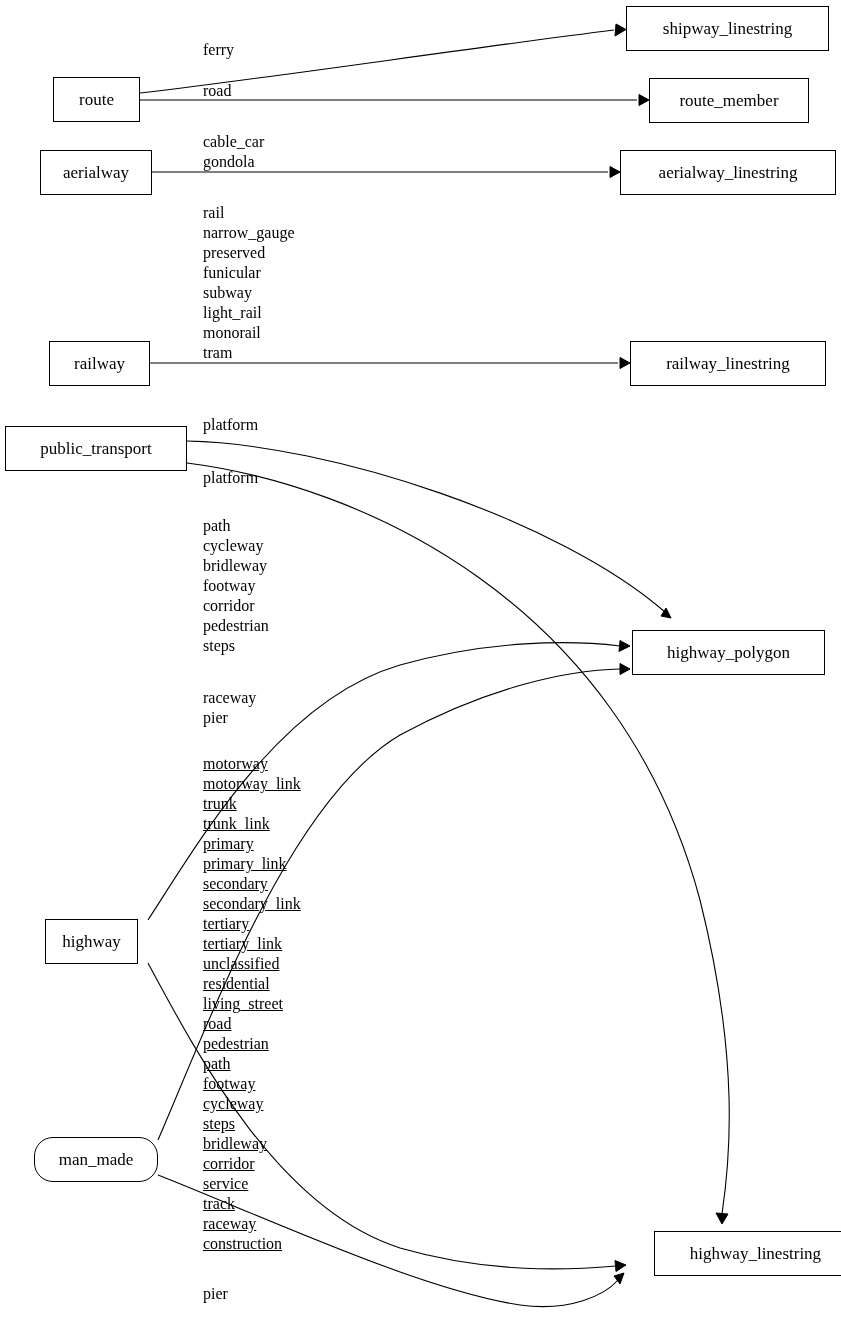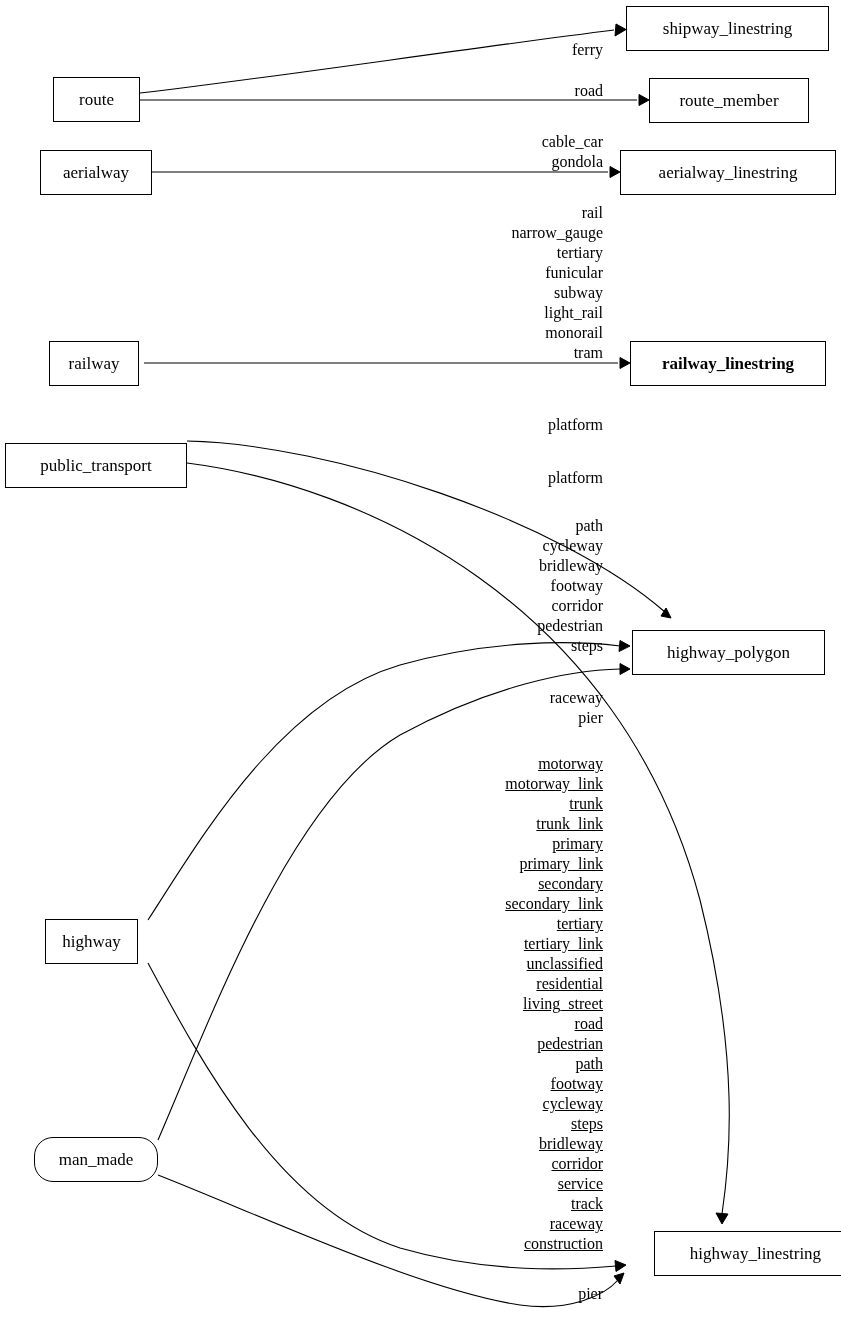--- a/index.html
+++ b/index.html
@@ -27,21 +27,21 @@
     align-items: center;
     justify-content: center;
     white-space: nowrap;
     z-index: 3;
   }
   .edge-label {
     position: absolute;
     font-family: "Liberation Serif", serif;
     font-size: 16px;
     color: #000000;
-    text-align: right;
+    text-align: left;
     white-space: pre;
     line-height: 20px;
     z-index: 2;
   }
   svg.edges {
     position: absolute;
     left: 0;
     top: 0;
     width: 841px;
     height: 1324px;
@@ -106,21 +106,21 @@
     </g>
   </svg>
 
   <div id="labels">
       <div class="edge-label" style="left: 203px; top: 40px; width: 400px;">ferry</div>
       <div class="edge-label" style="left: 203px; top: 81px; width: 400px;">road</div>
       <div class="edge-label" style="left: 203px; top: 132px; width: 400px;">cable_car
 gondola</div>
       <div class="edge-label" style="left: 203px; top: 203px; width: 400px;">rail
 narrow_gauge
-tertiary
+preserved
 funicular
 subway
 light_rail
 monorail
 tram</div>
       <div class="edge-label" style="left: 203px; top: 415px; width: 400px;">platform</div>
       <div class="edge-label" style="left: 203px; top: 468px; width: 400px;">platform</div>
       <div class="edge-label" style="left: 203px; top: 516px; width: 400px;">path
 cycleway
 bridleway
@@ -156,21 +156,21 @@
 raceway
 construction</div>
       <div class="edge-label" style="left: 203px; top: 1284px; width: 400px;">pier</div>
     </div>
   <div id="nodes">
       <div class="node" style="left: 53px; top: 77px; width: 87px; height: 45px;">route</div>
       <div class="node" style="left: 626px; top: 6px; width: 203px; height: 45px;">shipway_linestring</div>
       <div class="node" style="left: 649px; top: 78px; width: 160px; height: 45px;">route_member</div>
       <div class="node" style="left: 40px; top: 150px; width: 112px; height: 45px;">aerialway</div>
       <div class="node" style="left: 620px; top: 150px; width: 216px; height: 45px;">aerialway_linestring</div>
-      <div class="node" style="left: 49px; top: 341px; width: 90px; height: 45px;">railway</div>
-      <div class="node" style="left: 630px; top: 341px; width: 196px; height: 45px; font-weight: bold;">railway_linestring</div>
-      <div class="node" style="left: 5px; top: 443px; width: 182px; height: 45px;">public_transport</div>
+      <div class="node" style="left: 49px; top: 341px; width: 101px; height: 45px;">railway</div>
+      <div class="node" style="left: 630px; top: 341px; width: 196px; height: 45px;">railway_linestring</div>
+      <div class="node" style="left: 5px; top: 426px; width: 182px; height: 45px;">public_transport</div>
       <div class="node" style="left: 632px; top: 630px; width: 193px; height: 45px;">highway_polygon</div>
       <div class="node" style="left: 45px; top: 919px; width: 93px; height: 45px;">highway</div>
       <div class="node" style="left: 34px; top: 1137px; width: 124px; height: 45px; border-radius: 19px;">man_made</div>
       <div class="node" style="left: 626px; top: 1231px; width: 203px; height: 45px; margin-left: 28px;">highway_linestring</div>
     </div>
 </div>
 
 </body></html>

